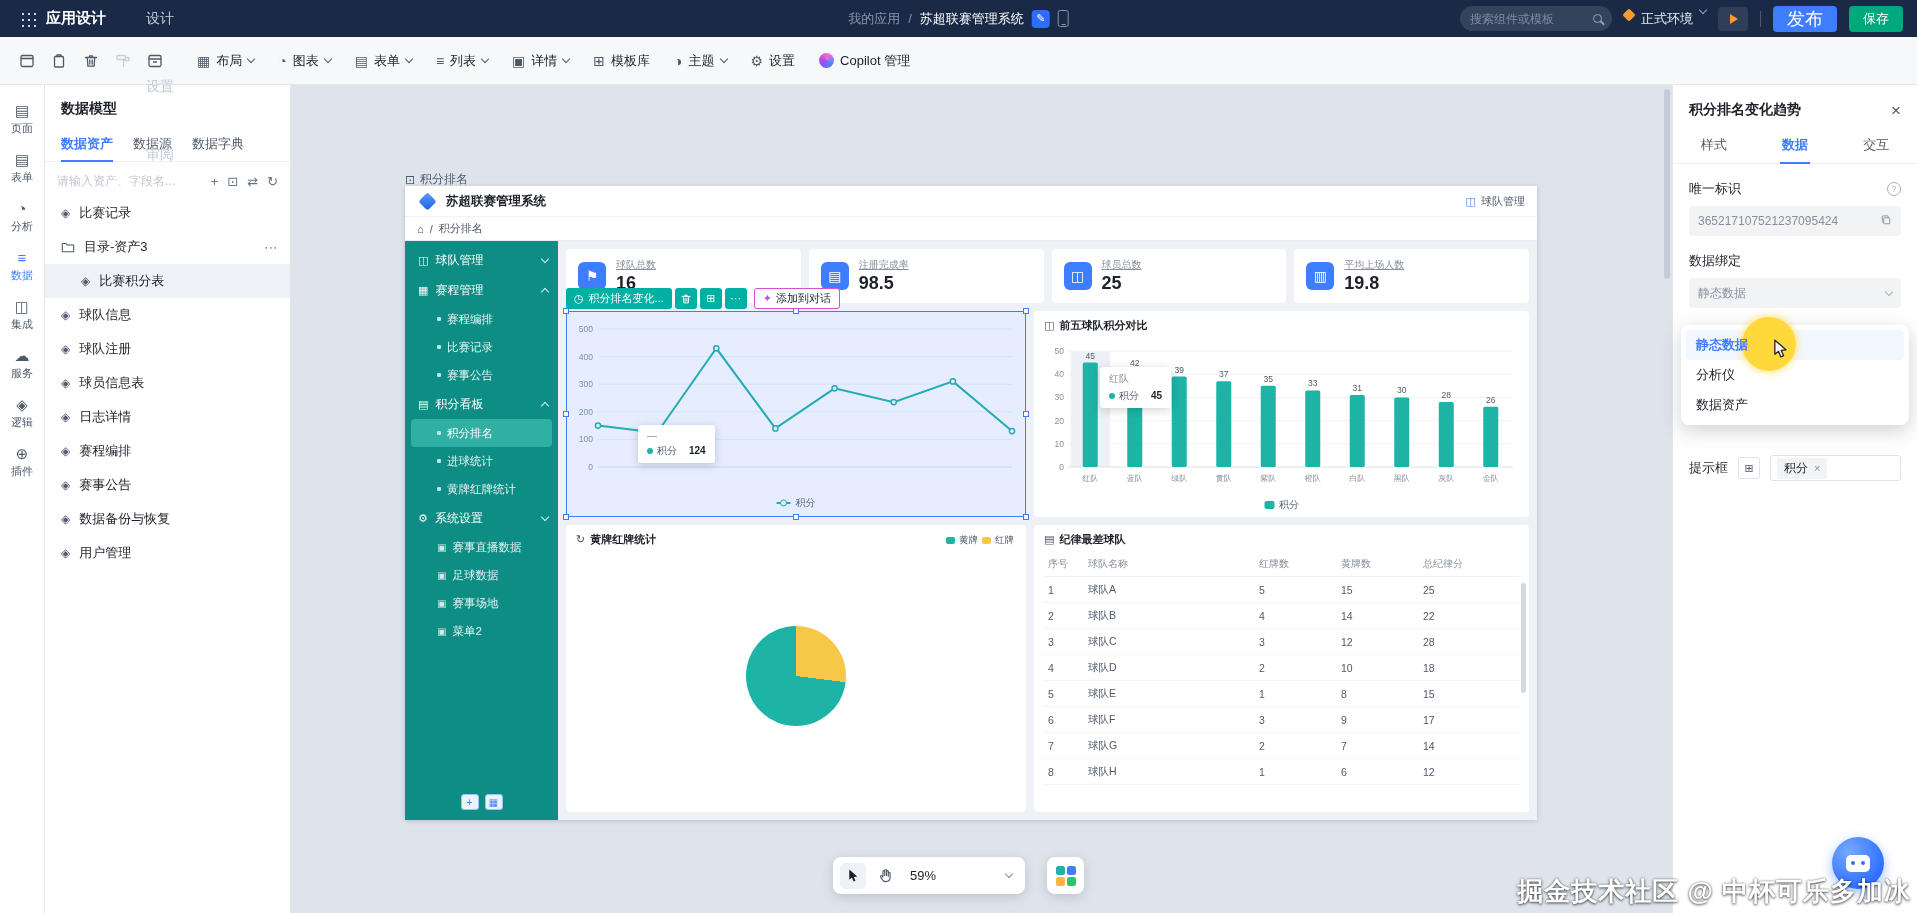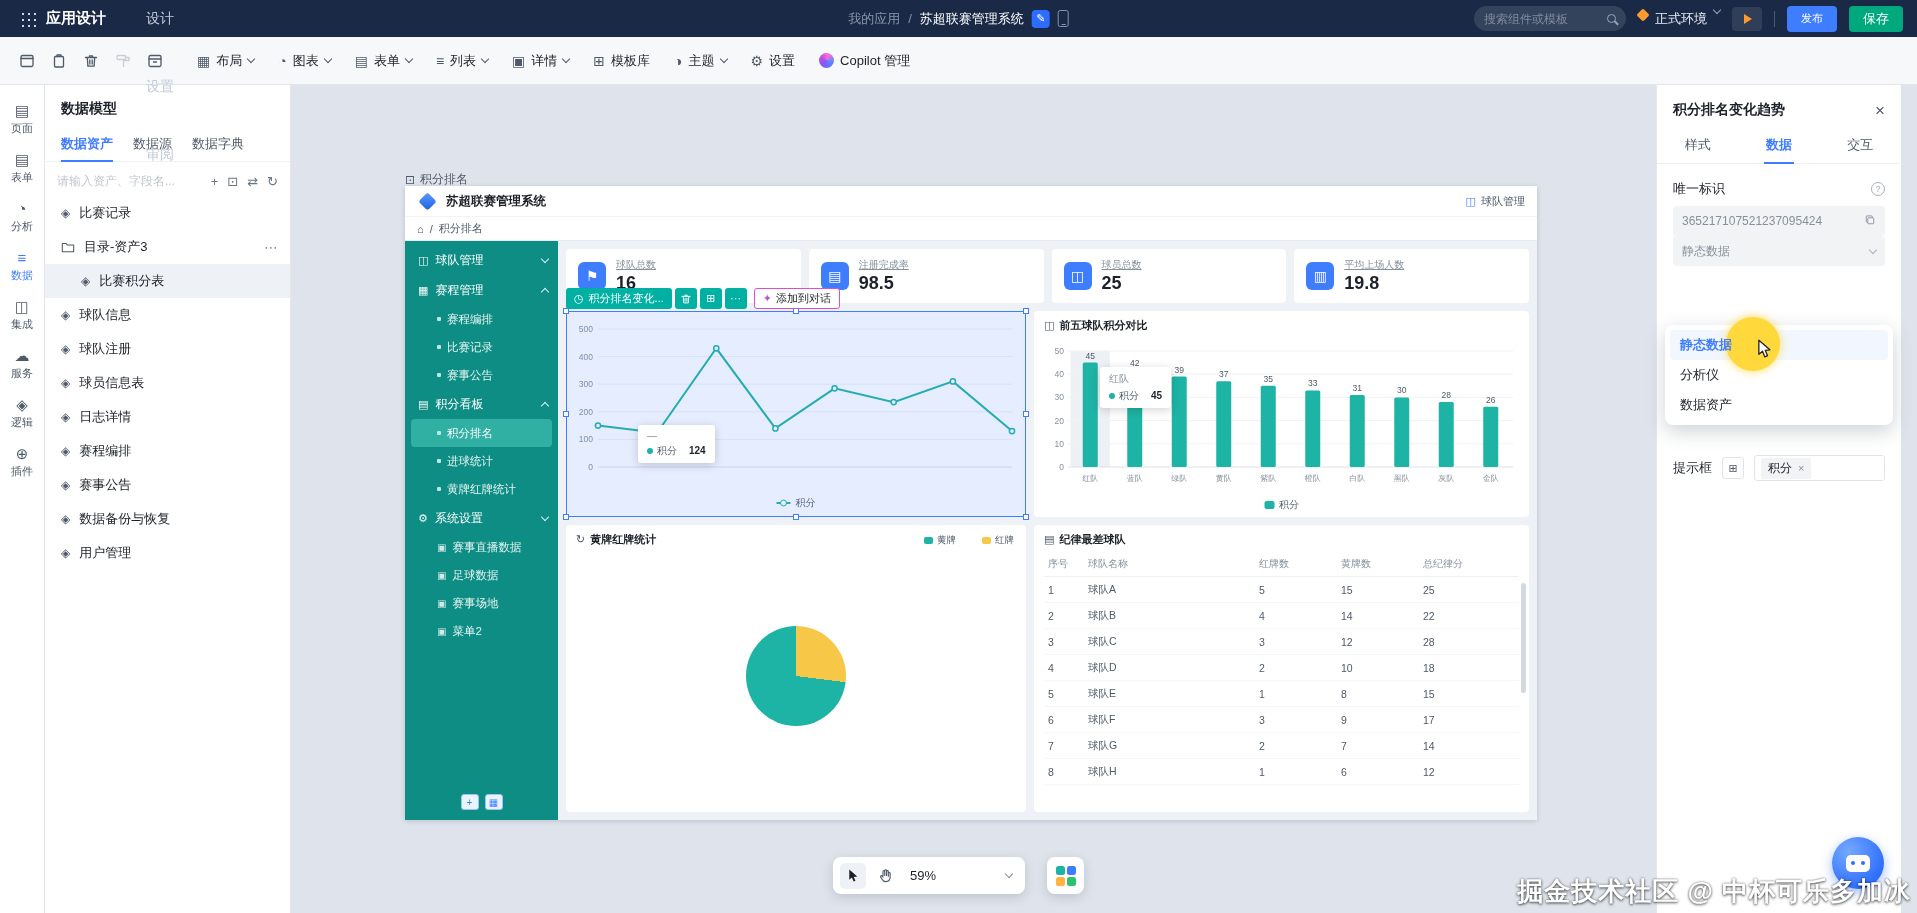--- a/index.html
+++ b/index.html
@@ -23,21 +23,21 @@
   .tb-search{width:152px;height:25px;background:rgba(255,255,255,.12);border-radius:13px;display:flex;align-items:center;padding:0 10px;gap:6px;}
   .tb-search input{flex:1;background:none;border:none;outline:none;color:#aab4c6;font-size:12px;min-width:0;font-family:inherit;}
   .tb-search input::placeholder{color:#7f8aa0;}
   .mag{width:9px;height:9px;border:1.5px solid #9aa5b8;border-radius:50%;position:relative;flex:none;}
   .mag::after{content:"";position:absolute;width:5px;height:1.5px;background:#9aa5b8;transform:rotate(45deg);right:-4px;bottom:-1px;}
   .env-chip{display:flex;gap:7px;font-size:13px;color:#e7ecf5;white-space:nowrap;}
   .env-cube{width:10px;height:10px;border-radius:2px;background:#ff9a2e;transform:rotate(45deg) scale(.95);}
   .play-btn{width:30px;height:24px;border-radius:4px;background:rgba(255,255,255,.1);display:flex;align-items:center;justify-content:center;}
   .play-tri{width:0;height:0;border-left:8px solid #ff9a2e;border-top:5px solid transparent;border-bottom:5px solid transparent;margin-left:2px;}
   .tb-divider{width:1px;height:16px;background:rgba(255,255,255,.22);}
-  .btn-publish{height:26px;padding:0 14px;border-radius:4px;background:#3f7dff;color:#fff;font-size:11px;display:flex;align-items:center;white-space:nowrap;}
+  .btn-publish{height:26px;padding:0 14px;border-radius:4px;background:#3f7dff;color:#fff;font-size:18px;display:flex;align-items:center;white-space:nowrap;}
   .btn-save{height:26px;padding:0 14px;border-radius:4px;background:#00a87e;color:#fff;font-size:13px;display:flex;align-items:center;white-space:nowrap;}
 
   
   .toolbar{position:absolute;top:37px;left:0;right:0;height:48px;background:#f7f8fa;border-bottom:1px solid #e5e6eb;display:flex;align-items:center;padding:0 12px;z-index:29;}
   .tb-iconwrap{display:flex;gap:2px;}
   .ti-btn{width:30px;height:30px;border-radius:4px;display:flex;align-items:center;justify-content:center;color:#4e5969;}
   .ti-btn.disabled{color:#c9cdd4;}
   .ti-btn svg{width:16px;height:16px;}
   .tool-sep{width:16px;}
   .tb-groupswrap{display:flex;gap:2px;align-items:center;}
@@ -126,21 +126,21 @@
 
   .bar-panel{flex:1;background:#fff;border-radius:4px;position:relative;padding:7px 10px 0;min-width:0;}
   .panel-title{display:flex;align-items:center;gap:5px;font-size:11px;font-weight:bold;color:#1d2129;white-space:nowrap;}
   .pt-ic{color:#4e5969;font-size:11px;font-weight:normal;}
   #bar-svg{width:100%;height:152px;margin-top:2px;display:block;}
   .bar-legend{position:absolute;bottom:5px;left:50%;transform:translateX(-50%);display:flex;gap:5px;align-items:center;font-size:10px;color:#4e5969;}
   .lg-sq{width:10px;height:8px;border-radius:2px;background:#1db3a5;}
 
   .bottom-row{display:flex;gap:8px;flex:1;min-height:0;}
   .pie-panel{width:460px;background:#fff;border-radius:4px;position:relative;padding:7px 10px;flex:none;display:flex;flex-direction:column;}
-  .pie-legend{position:absolute;top:9px;right:12px;display:flex;gap:26px;font-size:9.5px;color:#4e5969;}
+  .pie-legend{position:absolute;top:9px;right:12px;display:flex;gap:4px;font-size:9.5px;color:#4e5969;}
   .pl-item{display:flex;align-items:center;gap:4px;}
   .pl-sw{width:9px;height:7px;border-radius:2px;}
   .pie-wrap{flex:1;display:flex;align-items:center;justify-content:center;}
   .pie{width:100px;height:100px;border-radius:50%;}
   .table-panel{flex:1;background:#fff;border-radius:4px;padding:7px 10px;position:relative;min-width:0;display:flex;flex-direction:column;}
   .tbl{flex:1;margin-top:4px;overflow:hidden;}
   .tbl-row{display:grid;grid-template-columns:40px 1fr 82px 82px 92px;align-items:center;height:26px;border-bottom:1px solid #f4f6f8;font-size:10.5px;color:#4e5969;padding:0 4px;}
   .tbl-row.head{color:#86909c;font-size:10px;border-bottom:1px solid #eef1f4;}
   .tbl-scroll{position:absolute;right:3px;top:58px;width:5px;height:110px;background:#d4d9e0;border-radius:3px;}
 
@@ -154,21 +154,21 @@
   .wg{display:grid;grid-template-columns:9px 9px;grid-gap:2px;}
   .wg span{width:9px;height:9px;border-radius:2.5px;display:block;}
 
   .chat-fab{position:absolute;right:33px;bottom:24px;width:52px;height:52px;border-radius:50%;background:radial-gradient(circle at 32% 28%,#74a9ff,#2f6fff 72%);box-shadow:0 4px 12px rgba(47,111,255,.45);display:flex;align-items:center;justify-content:center;z-index:36;}
   .cf-face{width:24px;height:17px;background:#fff;border-radius:5px;position:relative;}
   .cf-face::before,.cf-face::after{content:"";position:absolute;top:6px;width:4px;height:4px;border-radius:50%;background:#2f6fff;}
   .cf-face::before{left:5px;} .cf-face::after{right:5px;}
   .watermark{position:absolute;right:6px;bottom:4px;font-size:26px;font-weight:bold;color:#fff;text-shadow:0 1px 3px rgba(0,0,0,.65),0 0 2px rgba(0,0,0,.45);z-index:40;letter-spacing:1px;white-space:nowrap;}
 
   
-  .rpanel{position:absolute;right:16px;top:85px;bottom:0;width:245px;background:#fff;border-left:1px solid #e5e6eb;z-index:28;}
+  .rpanel{position:absolute;right:0;top:85px;bottom:0;width:245px;background:#fff;border-left:1px solid #e5e6eb;z-index:28;}
   .rp-head{display:flex;align-items:center;justify-content:space-between;padding:16px 16px 8px;}
   .rp-title{font-size:14px;font-weight:bold;white-space:nowrap;}
   .rp-close{color:#4e5969;font-size:17px;line-height:1;}
   .rp-tabs{display:flex;border-bottom:1px solid #f0f1f3;}
   .rp-tab{flex:1;text-align:center;padding:9px 0;font-size:13px;color:#4e5969;position:relative;}
   .rp-tab.active{color:#3f7dff;font-weight:bold;}
   .rp-tab.active::after{content:"";position:absolute;left:26px;right:26px;bottom:-1px;height:2px;background:#3f7dff;}
   .rp-label{display:flex;align-items:center;justify-content:space-between;padding:16px 16px 8px;font-size:13px;color:#1d2129;}
   .help-ic{width:14px;height:14px;border:1.2px solid #a9b0bb;border-radius:50%;color:#a9b0bb;font-size:9px;display:flex;align-items:center;justify-content:center;}
   .rp-field{margin:0 16px;height:30px;background:#f2f3f5;border-radius:4px;display:flex;align-items:center;gap:6px;padding:0 9px;font-size:12px;color:#86909c;}
@@ -775,20 +775,23 @@
   <div class="rp-field">
     <input readonly="" value="365217107521237095424" style="">
     <span class="copy-ic">
       <svg viewBox="0 0 16 16">
           <rect x="5" y="5" width="8" height="8" rx="1"></rect>
           <path d="M11 5V3.5a1 1 0 0 0-1-1H4a1 1 0 0 0-1 1V10a1 1 0 0 0 1 1h1"></path>
         </svg>
     </span>
   </div>
 
+  <div class="rp-label">
+    <span>数据绑定</span>
+  </div>
   <div class="rp-field">
     <span style="flex:1;">静态数据</span>
     <span class="chev" style="border-color:#a9b0bb;"></span>
   </div>
 
   <div class="rp-dropdown">
     <div id="dd-items">
         <div class="dd-item active">
           <span>静态数据</span>
         </div>

